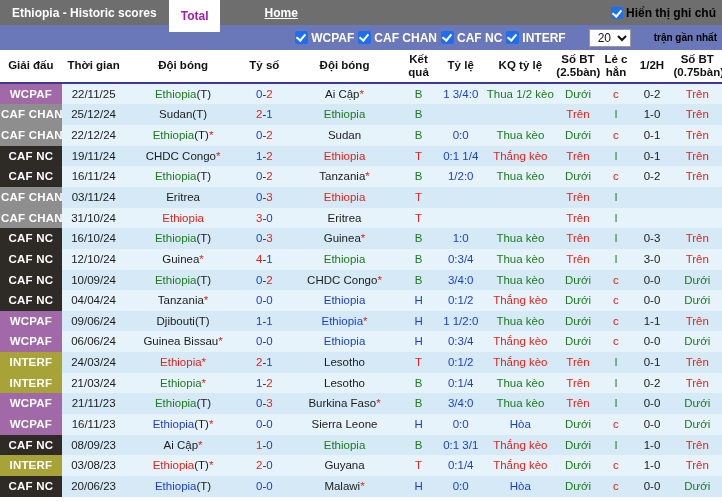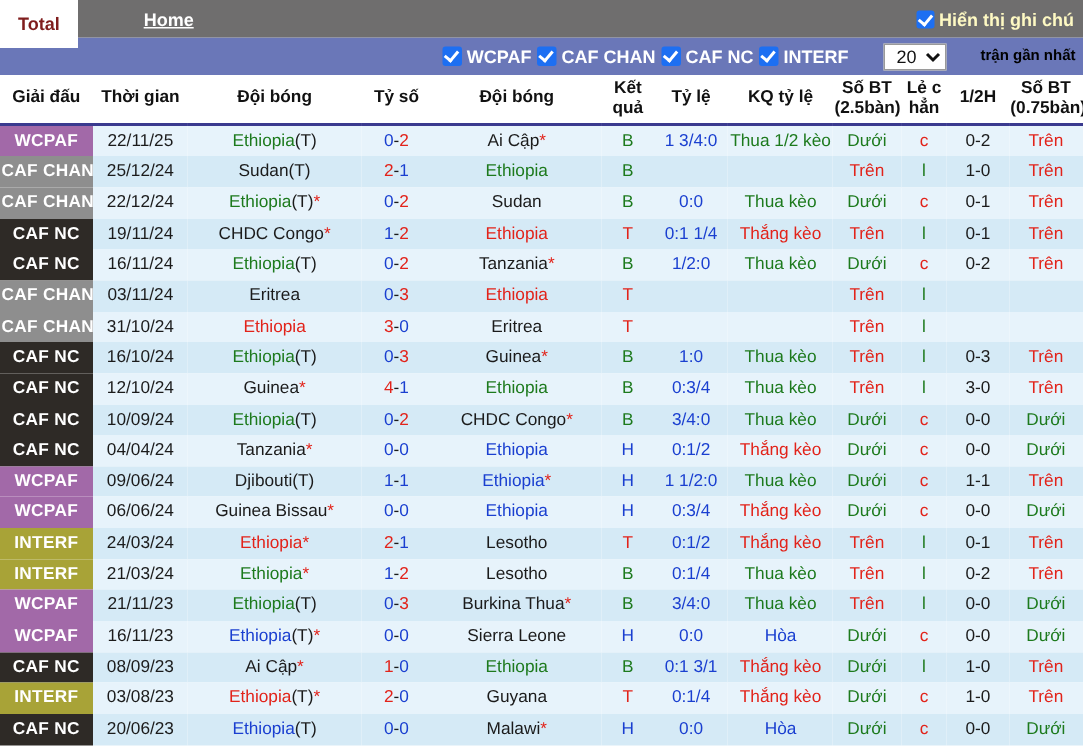--- a/index.html
+++ b/index.html
@@ -22,21 +22,21 @@
   .topbar-title {
     color: #ffffff;
     font-size: 12px;
     font-weight: bold;
     padding: 0 12px;
     display: flex; align-items: center;
     white-space: nowrap;
   }
   .tab-total {
     background: #ffffff;
-    color: #7f1d1d;
+    color: #a21caf;
     font-size: 12px;
     font-weight: bold;
     padding: 16px 12px;
     display: flex; align-items: center;
     white-space: nowrap;
   }
   .tab-home {
     color: #ffffff;
     font-size: 12px;
     font-weight: bold;
@@ -62,21 +62,21 @@
   .chk::after {
     content: "";
     position: absolute;
     left: 3px; top: 1px;
     width: 4px; height: 7px;
     border: solid #ffffff;
     border-width: 0 2px 2px 0;
     transform: rotate(40deg);
   }
   .chk-label {
-    color: #fef9c3;
+    color: #000000;
     font-size: 12px;
     font-weight: bold;
     white-space: nowrap;
   }
 
   
   .filterbar {
     height: 25px;
     background: #6a77b8;
     display: flex;
@@ -165,20 +165,21 @@
   .c-blue  { color: #1a3fd0; }
   .c-dark  { color: #1b1b1b; }
 
   .star { color: #e2231a; }
   .sc-sep { color: #1b1b1b; }
 </style>
 </head>
 <body>
 
 <div class="topbar">
+  <div class="topbar-title">Ethiopia - Historic scores</div>
   <div class="tab-total">Total</div>
   <div class="tab-home">Home</div>
   <div class="topbar-right">
     <span class="chk"></span>
     <span class="chk-label">Hiển thị ghi chú</span>
   </div>
 </div>
 
 <div class="filterbar">
   <div id="filter-list" style="display:flex;align-items:center;">
@@ -443,21 +444,21 @@
         <td><span class="c-red">Trên</span></td>
         <td><span class="c-green">l</span></td>
         <td><span class="c-dark">0-2</span></td>
         <td><span class="c-red">Trên</span></td>
       </tr>
       <tr class="r-odd">
         <td class="league" style="background: rgb(162, 105, 168); color: rgb(255, 255, 255);"><span>WCPAF</span></td>
         <td><span class="c-dark">21/11/23</span></td>
         <td><span class="c-green">Ethiopia</span><span class="c-dark">(T)</span></td>
         <td><span class="c-blue">0</span><span class="sc-sep">-</span><span class="c-red">3</span></td>
-        <td><span class="c-dark">Burkina Thua</span><span class="star">*</span></td>
+        <td><span class="c-dark">Burkina Faso</span><span class="star">*</span></td>
         <td><span class="c-green">B</span></td>
         <td><span class="c-blue">3/4:0</span></td>
         <td class="wrapcell"><span class="c-green">Thua kèo</span></td>
         <td><span class="c-red">Trên</span></td>
         <td><span class="c-green">l</span></td>
         <td><span class="c-dark">0-0</span></td>
         <td><span class="c-green">Dưới</span></td>
       </tr>
       <tr class="r-even">
         <td class="league" style="background: rgb(162, 105, 168); color: rgb(255, 255, 255);"><span>WCPAF</span></td>

